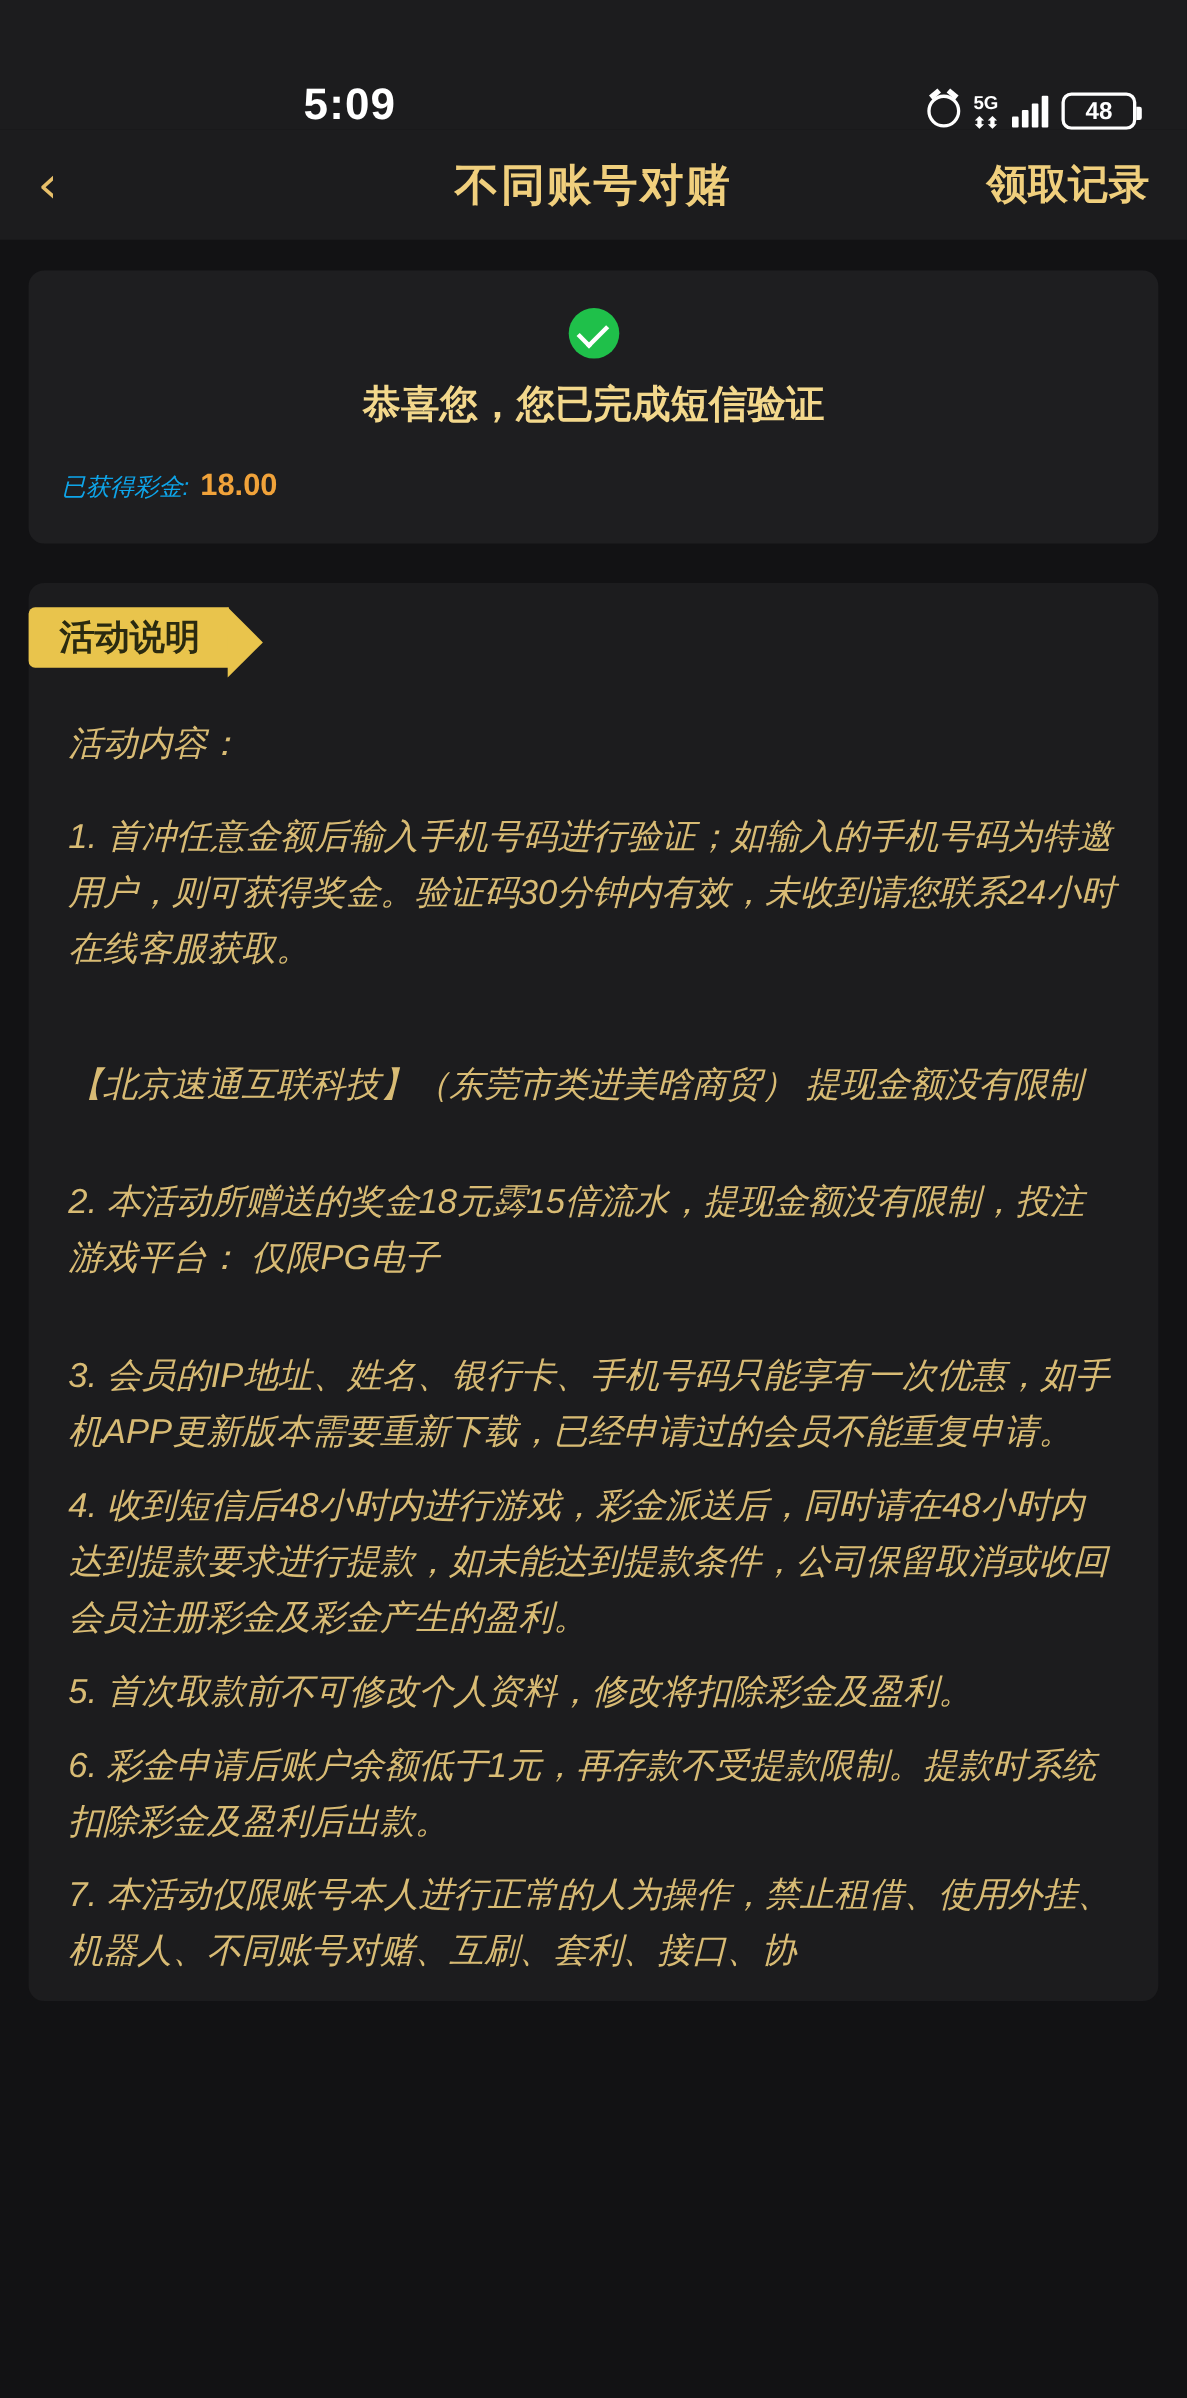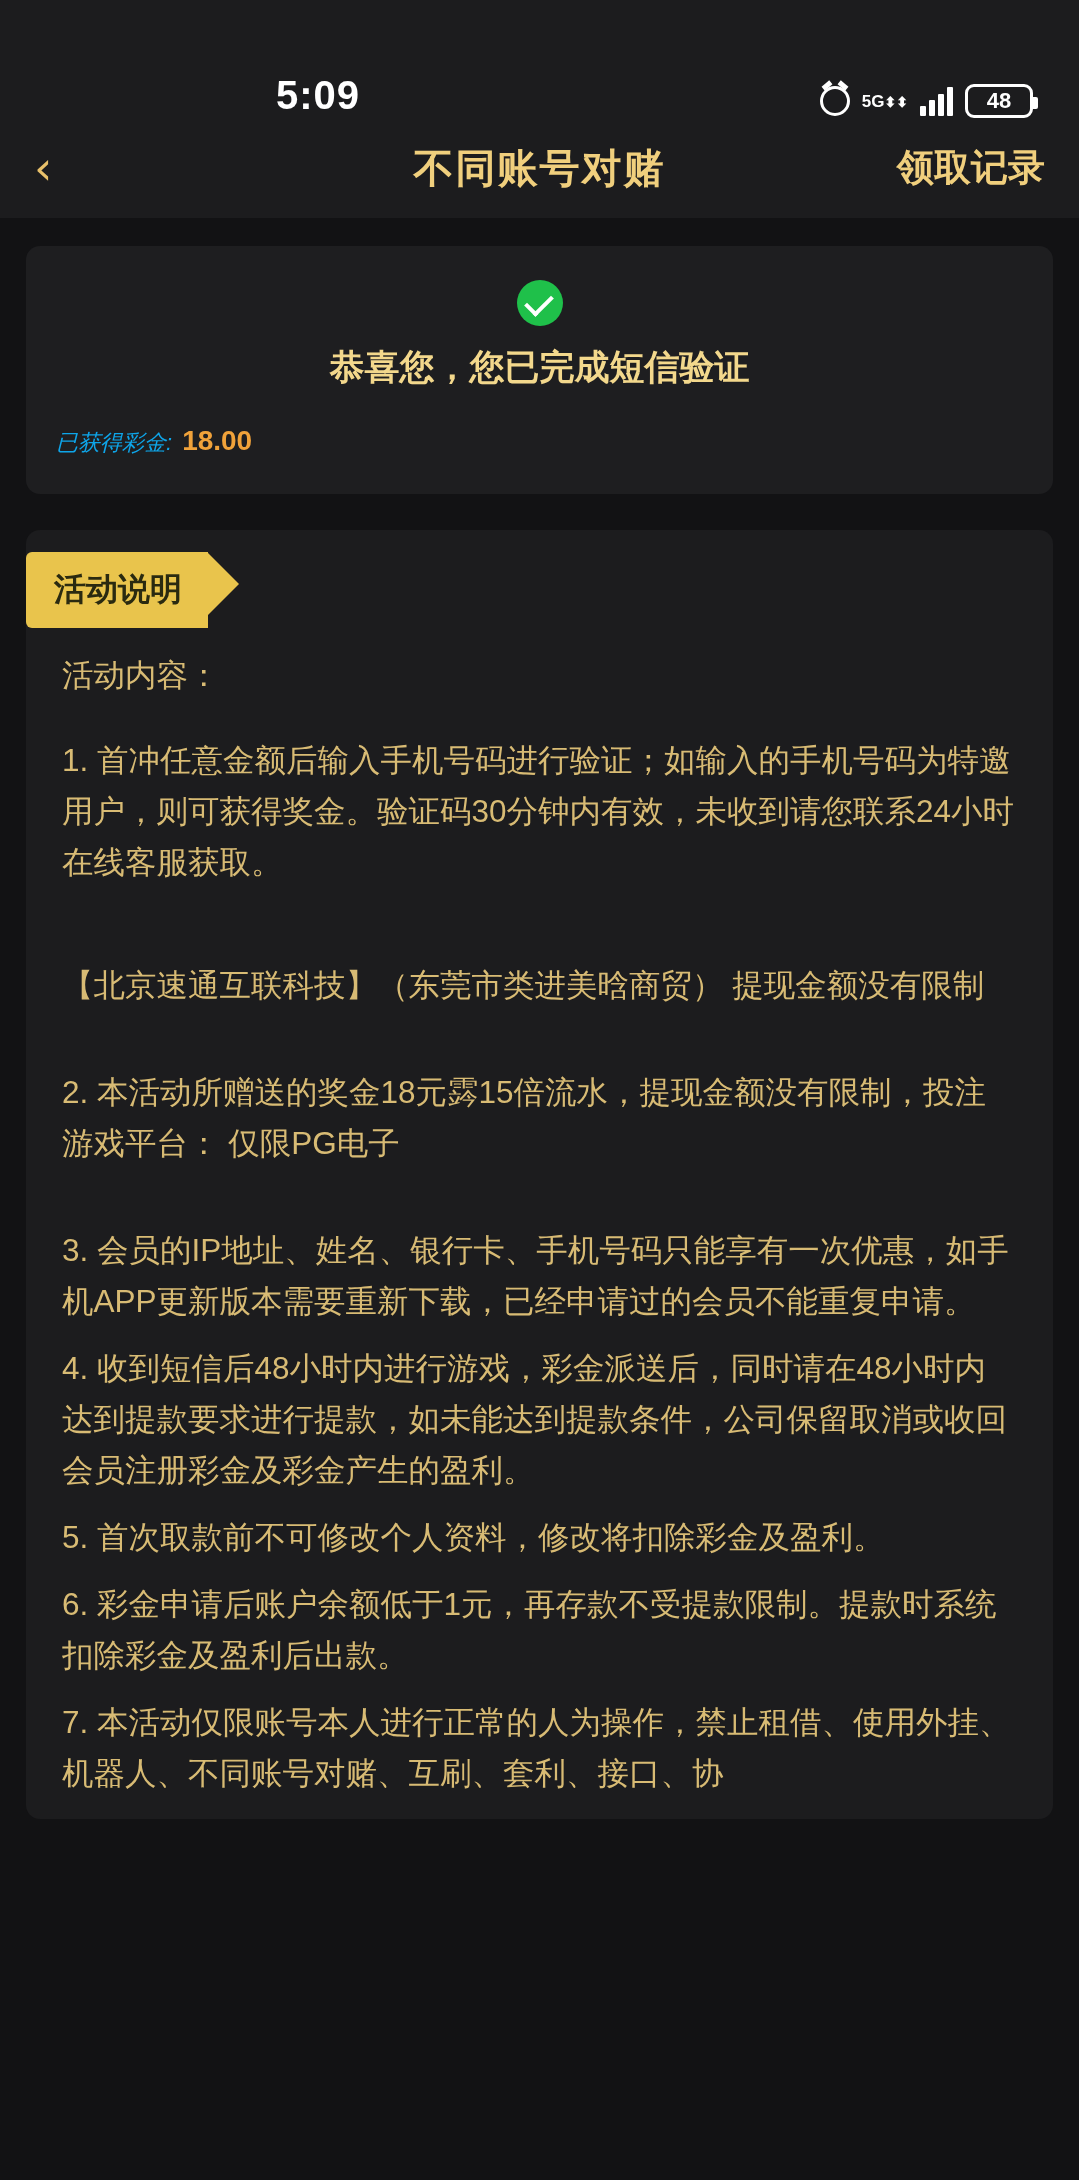--- a/index.html
+++ b/index.html
@@ -48,21 +48,21 @@
     content: "";
     position: absolute;
     width: 10px; height: 5px;
     background: #ffffff;
     top: -6px;
   }
   .icon-alarm::before { left: -1px; transform: rotate(-40deg); }
   .icon-alarm::after { right: -1px; transform: rotate(40deg); }
   .net-label {
     display: flex;
-    flex-direction: row;
+    flex-direction: column;
     align-items: center;
     line-height: 1;
     font-size: 17px;
     font-weight: bold;
   }
   .net-label span:last-child { font-size: 14px; margin-top: 2px; }
   .sig-bars {
     display: flex;
     align-items: flex-end;
     gap: 3px;
@@ -192,21 +192,21 @@
     margin-top: 36px;
     background: #1c1c1e;
     border-radius: 14px;
     position: relative;
     padding: 0 0 20px 0;
   }
   .ribbon {
     position: absolute;
     top: 22px;
     left: 0;
-    height: 76px;
+    height: 55px;
     background: #e9c44c;
     color: #2a2a10;
     font-size: 32px;
     font-weight: bold;
     display: flex;
     align-items: center;
     padding: 0 26px 0 28px;
     border-radius: 6px 0 0 6px;
   }
   .ribbon::after {
@@ -217,21 +217,21 @@
     border-top: 32px solid transparent;
     border-bottom: 32px solid transparent;
     border-left: 32px solid #e9c44c;
   }
   .rules-body {
     padding: 120px 36px 0 36px;
     color: #d8bb74;
     font-size: 31.5px;
     line-height: 1.62;
   }
-  .rules-body p { margin-bottom: 0; }
+  .rules-body p { margin-bottom: 0; font-style: italic; }
   .gap-lg { height: 56px; }
   .gap-md { height: 34px; }
   .gap-sm { height: 16px; }
 </style>
 </head>
 <body>
 
 <div class="phone">
 
   <div class="status-bar">

